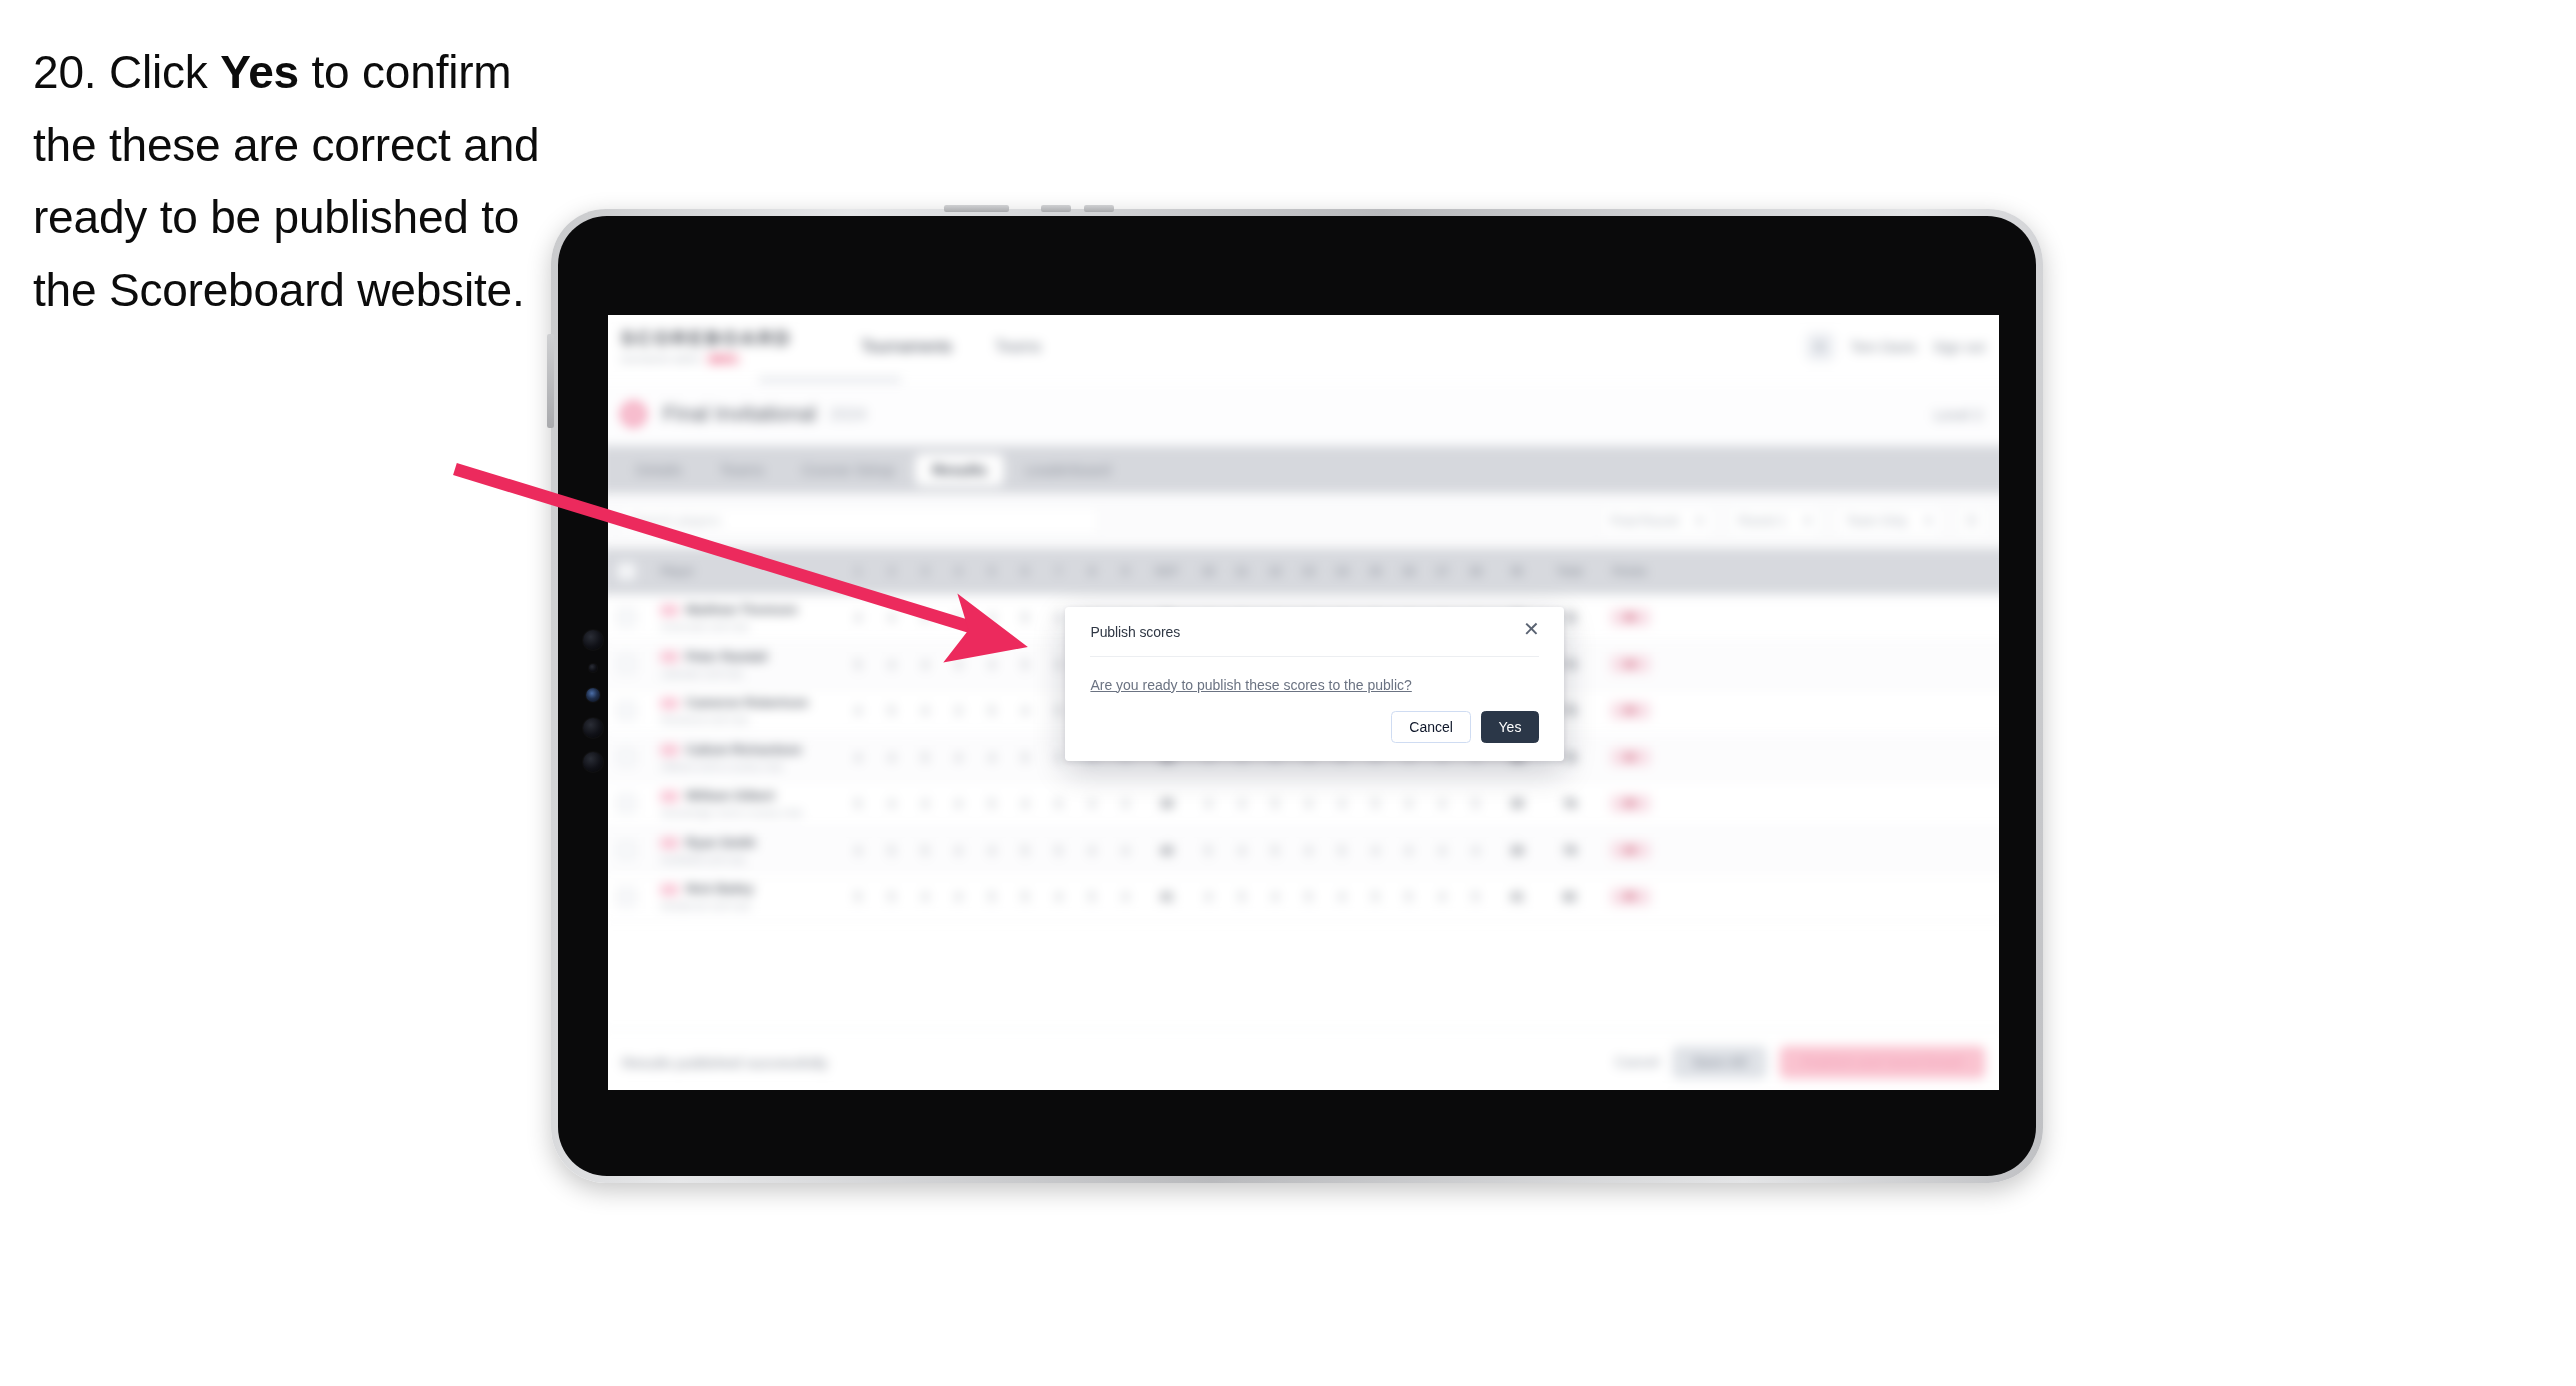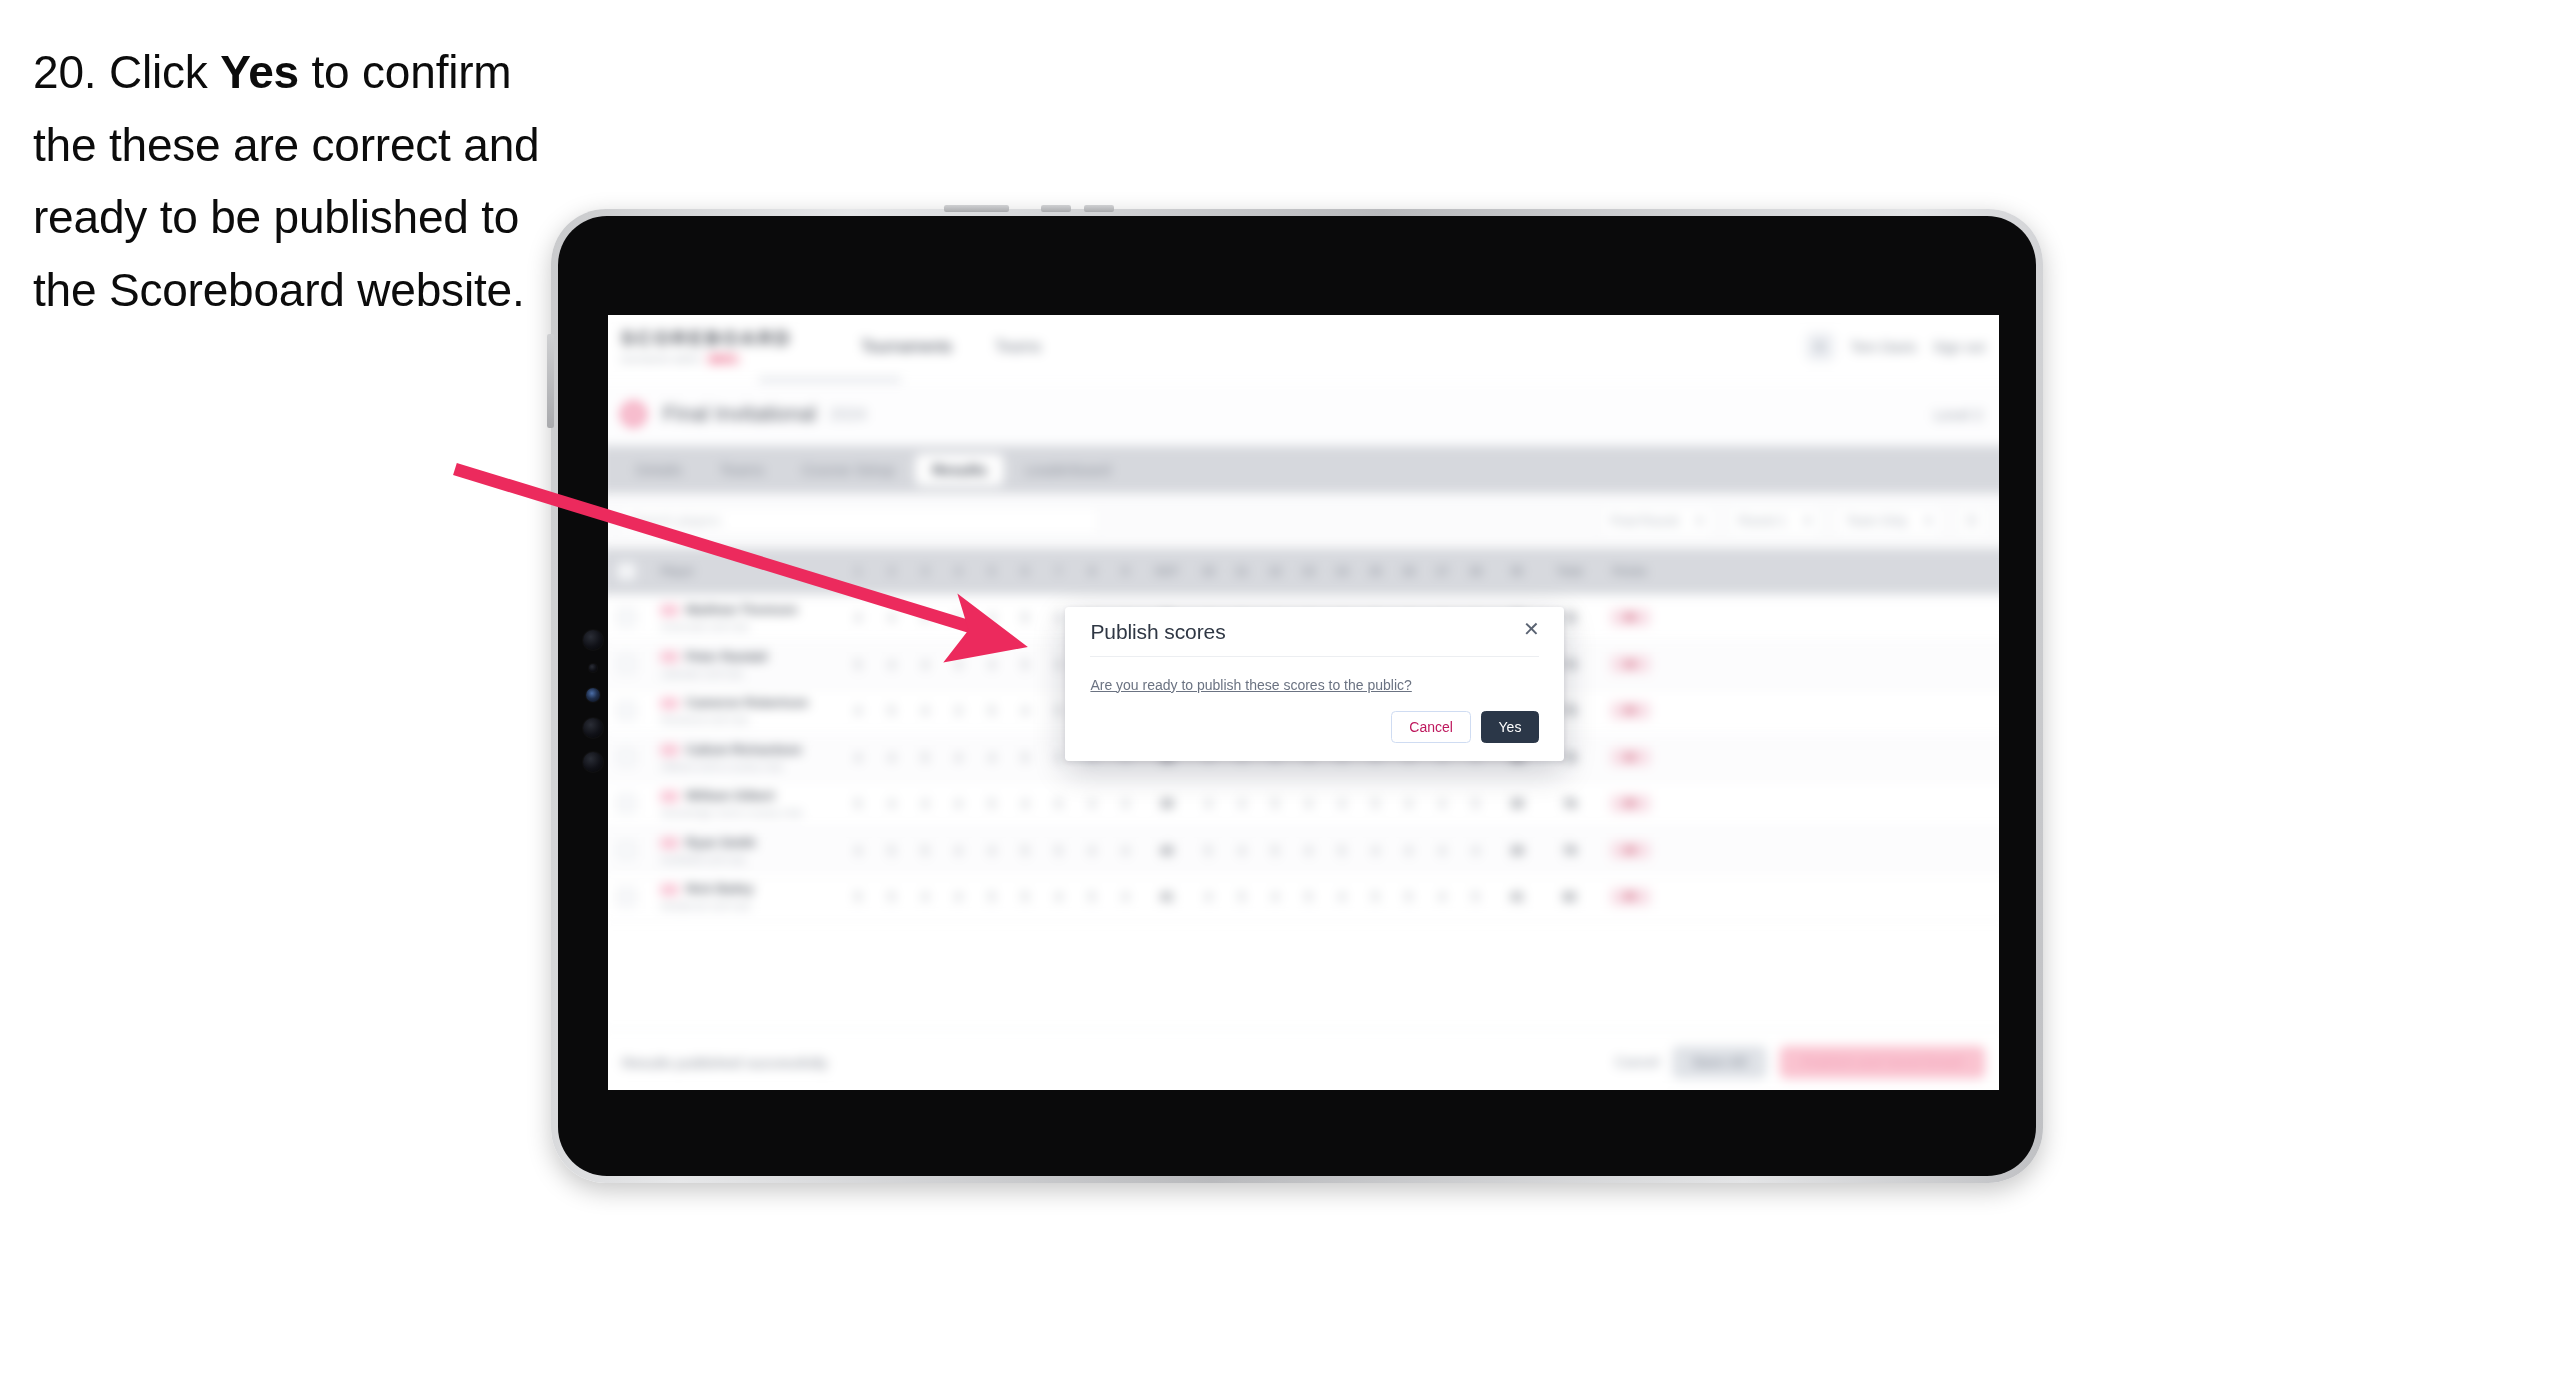--- a/index.html
+++ b/index.html
@@ -251,42 +251,42 @@
     border-radius: 3.7px;
     box-shadow: 0 10.4px 33px rgba(16,22,38,0.20), 0 1.5px 5.2px rgba(16,22,38,0.10);
     box-sizing: border-box;
     padding: 0 25px;
   }
   #modal-head {
     height: 49px; display: flex; align-items: center;
     border-bottom: 0.7px solid #eceef1; position: relative;
   }
   #modal-title {
-    font-size: 21px; color: #2f3744; font-weight: 500; letter-spacing: -0.1px;
+    font-size: 14px; color: #2f3744; font-weight: 500; letter-spacing: -0.1px;
   }
   #modal-close {
     position: absolute; right: -4.5px; top: 9px;
     width: 25px; height: 25px; display: flex; align-items: center;
     justify-content: center; color: #5a6372; font-size: 20px; line-height: 1;
     font-weight: 300;
   }
   #modal-body {
     padding-top: 19.3px;
     font-size: 14px; color: #6b7382; text-decoration: underline;
   }
   #modal-footer {
     position: absolute; right: 25px; bottom: 18px;
     display: flex; align-items: center; gap: 9.6px;
   }
   .m-btn {
     font-size: 14px; border-radius: 4.5px; padding: 8.2px 17px;
     box-sizing: border-box; line-height: 1;
   }
   #btn-cancel {
-    background: #ffffff; border: 0.7px solid #cfdcf2; color: #be185d;
+    background: #ffffff; border: 0.7px solid #cfdcf2; color: #0f172a;
   }
   #btn-yes {
     background: #2b3748; border: 0.7px solid #2b3748; color: #ffffff;
   }
 
   
   #arrow-svg {
     position: absolute; left: 0; top: 0; width: 2576px; height: 1386px;
     pointer-events: none;
   }

